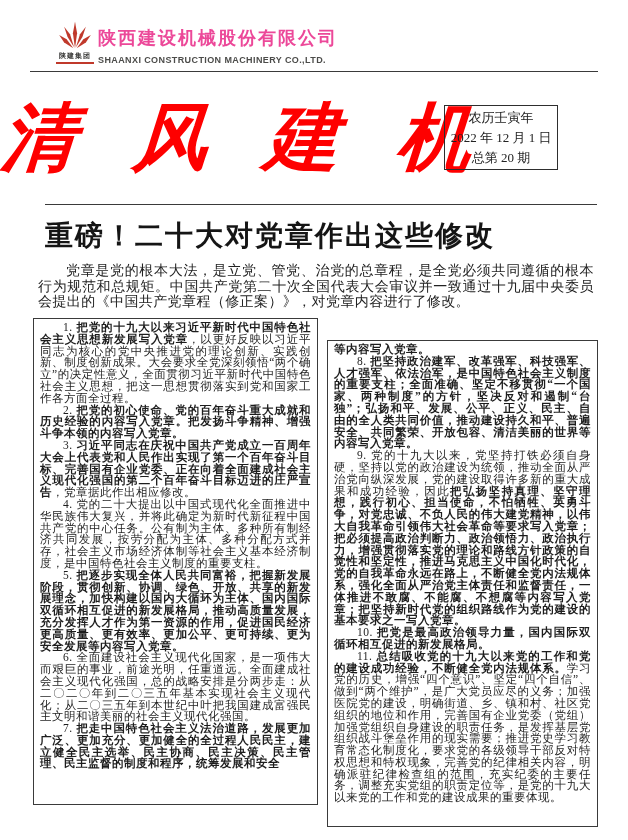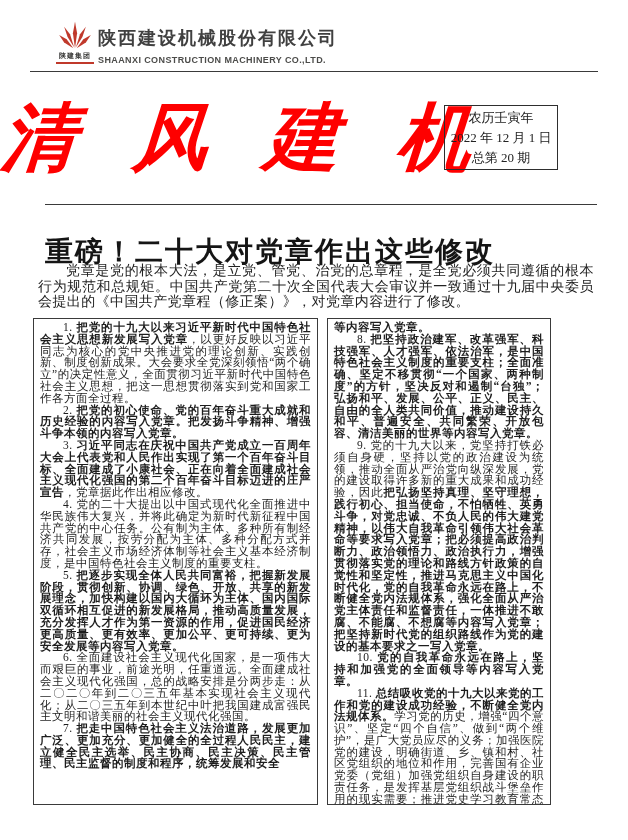--- a/index.html
+++ b/index.html
@@ -9,49 +9,49 @@
     font-family:"Liberation Serif","DejaVu Serif",serif;color:#1c1c1c;
   }
   
   .logo-block{position:absolute;left:56px;top:20px;width:38px;text-align:center;}
   .logo-mark{display:block;margin:0 auto;}
   .logo-caption{font-family:"Liberation Sans","DejaVu Sans",sans-serif;
     font-size:7px;font-weight:bold;color:#3a3a38;letter-spacing:1px;
     border-bottom:2px solid #c0392b;padding-bottom:1px;margin-top:1px;}
   .company{position:absolute;left:98px;top:26px;}
   .company-cn{font-family:"Liberation Sans","DejaVu Sans",sans-serif;
-    font-size:18px;font-weight:bold;color:#404040;letter-spacing:2px;}
+    font-size:18px;font-weight:bold;color:#ec4899;letter-spacing:2px;}
   .company-en{font-family:"Liberation Sans","DejaVu Sans",sans-serif;
     font-size:9px;font-weight:bold;color:#4c4c4a;letter-spacing:0.4px;margin-top:5px;}
   .rule-top{position:absolute;left:30px;top:71px;width:568px;height:0;
     border-top:1.5px solid #3a3a3a;}
   
   .masthead{position:absolute;left:40px;top:84px;width:410px;height:110px;
     display:flex;align-items:center;justify-content:center;}
   .masthead-title{font-family:"DejaVu Serif","Liberation Serif",serif;
     font-size:74px;font-weight:bold;font-style:italic;color:#fe0000;
     letter-spacing:16px;white-space:nowrap;transform:skewX(-4deg);}
   .issue-box{position:absolute;left:444px;top:105px;width:112px;height:63px;
     border:1.5px solid #2e2e2e;display:flex;flex-direction:column;
     justify-content:center;text-align:center;}
   .issue-line{font-size:13px;line-height:20px;color:#222;white-space:nowrap;}
   .rule-mid{position:absolute;left:45px;top:204px;width:552px;height:0;
     border-top:1.5px solid #3a3a3a;}
   
   .headline{position:absolute;left:0;top:217px;width:540px;text-align:center;
     font-family:"Liberation Sans","DejaVu Sans",sans-serif;
-    font-size:28px;font-weight:bold;color:#151515;letter-spacing:2px;margin-top:16px;}
+    font-size:28px;font-weight:bold;color:#151515;letter-spacing:2px;}
   .intro{position:absolute;left:38px;top:263px;width:556px;
     font-size:14px;line-height:15.5px;text-align:justify;text-indent:2em;
     color:#222;letter-spacing:0.4px;}
   .col{position:absolute;top:318px;height:487px;border:1.5px solid #3a3a3a;
     box-sizing:border-box;padding:3px 6px 2px 6px;overflow:hidden;
     text-align:justify;}
   .col-left{left:33px;width:285px;}
-  .col-right{left:327px;width:224px;}
+  .col-right{left:327px;width:271px;margin-top:22px;}
   .item{margin:0;text-indent:2em;font-size:11.5px;line-height:11.8px;
     letter-spacing:0.5px;color:#1d1d1d;}
   .item.cont{text-indent:0;}
   .item .b{font-weight:bold;}
 </style>
 </head>
 <body>
 
 <div class="page">
 
@@ -82,27 +82,27 @@
     <div class="issue-line">总第 20 期</div>
   </div>
   <div class="rule-mid"></div>
 
   <div class="headline">重磅！二十大对党章作出这些修改</div>
   <div class="intro">党章是党的根本大法，是立党、管党、治党的总章程，是全党必须共同遵循的根本行为规范和总规矩。中国共产党第二十次全国代表大会审议并一致通过十九届中央委员会提出的《中国共产党章程（修正案）》，对党章内容进行了修改。</div>
 
   <div class="col col-left">
       <p class="item"><span>1. </span><span class="b">把党的十九大以来习近平新时代中国特色社会主义思想新发展写入党章</span><span>，以更好反映以习近平同志为核心的党中央推进党的理论创新、实践创新、制度创新成果。大会要求全党深刻领悟“两个确立”的决定性意义，全面贯彻习近平新时代中国特色社会主义思想，把这一思想贯彻落实到党和国家工作各方面全过程。</span></p>
       <p class="item"><span>2. </span><span class="b">把党的初心使命、党的百年奋斗重大成就和历史经验的内容写入党章。把发扬斗争精神、增强斗争本领的内容写入党章。</span></p>
-      <p class="item"><span>3. </span><span class="b">习近平同志在庆祝中国共产党成立一百周年大会上代表党和人民作出实现了第一个百年奋斗目标、全面建成了小康社会、正在向着全面建成社会主义现代化强国的第二个百年奋斗目标迈进的庄严宣告</span><span>，党章据此作出相应修改。</span></p>
+      <p class="item"><span>3. </span><span class="b">习近平同志在庆祝中国共产党成立一百周年大会上代表党和人民作出实现了第一个百年奋斗目标、完善国有企业党委、正在向着全面建成社会主义现代化强国的第二个百年奋斗目标迈进的庄严宣告</span><span>，党章据此作出相应修改。</span></p>
       <p class="item"><span>4. </span><span>党的二十大提出以中国式现代化全面推进中华民族伟大复兴，并将此确定为新时代新征程中国共产党的中心任务。公有制为主体、多种所有制经济共同发展，按劳分配为主体、多种分配方式并存，社会主义市场经济体制等社会主义基本经济制度，是中国特色社会主义制度的重要支柱。</span></p>
       <p class="item"><span>5. </span><span class="b">把逐步实现全体人民共同富裕，把握新发展阶段，贯彻创新、协调、绿色、开放、共享的新发展理念，加快构建以国内大循环为主体、国内国际双循环相互促进的新发展格局，推动高质量发展，充分发挥人才作为第一资源的作用，促进国民经济更高质量、更有效率、更加公平、更可持续、更为安全发展等内容写入党章。</span></p>
       <p class="item"><span>6. </span><span>全面建设社会主义现代化国家，是一项伟大而艰巨的事业，前途光明，任重道远。全面建成社会主义现代化强国，总的战略安排是分两步走：从二〇二〇年到二〇三五年基本实现社会主义现代化；从二〇三五年到本世纪中叶把我国建成富强民主文明和谐美丽的社会主义现代化强国。</span></p>
       <p class="item"><span>7. </span><span class="b">把走中国特色社会主义法治道路，发展更加广泛、更加充分、更加健全的全过程人民民主，建立健全民主选举、民主协商、民主决策、民主管理、民主监督的制度和程序，统筹发展和安全</span></p>
     </div>
   <div class="col col-right">
       <p class="item cont"><span class="b">等内容写入党章。</span></p>
       <p class="item"><span>8. </span><span class="b">把坚持政治建军、改革强军、科技强军、人才强军、依法治军，是中国特色社会主义制度的重要支柱；全面准确、坚定不移贯彻“一个国家、两种制度”的方针，坚决反对和遏制“台独”；弘扬和平、发展、公平、正义、民主、自由的全人类共同价值，推动建设持久和平、普遍安全、共同繁荣、开放包容、清洁美丽的世界等内容写入党章。</span></p>
       <p class="item"><span>9. </span><span>党的十九大以来，党坚持打铁必须自身硬，坚持以党的政治建设为统领，推动全面从严治党向纵深发展，党的建设取得许多新的重大成果和成功经验，因此</span><span class="b">把弘扬坚持真理、坚守理想，践行初心、担当使命，不怕牺牲、英勇斗争，对党忠诚、不负人民的伟大建党精神，以伟大自我革命引领伟大社会革命等要求写入党章；把必须提高政治判断力、政治领悟力、政治执行力，增强贯彻落实党的理论和路线方针政策的自觉性和坚定性，推进马克思主义中国化时代化，党的自我革命永远在路上，不断健全党内法规体系，强化全面从严治党主体责任和监督责任，一体推进不敢腐、不能腐、不想腐等内容写入党章；把坚持新时代党的组织路线作为党的建设的基本要求之一写入党章。</span></p>
-      <p class="item"><span>10. </span><span class="b">党的自我革命永远在路上，坚持和加强党的全面领导等内容写入党章。</span></p>
+      <p class="item"><span>10. </span><span class="b">把党是最高政治领导力量，国内国际双循环相互促进的新发展格局。</span></p>
       <p class="item"><span>11. </span><span class="b">总结吸收党的十九大以来党的工作和党的建设成功经验，不断健全党内法规体系。</span><span>学习党的历史，增强“四个意识”、坚定“四个自信”、做到“两个维护”，是广大党员应尽的义务；加强医院党的建设，明确街道、乡、镇和村、社区党组织的地位和作用，完善国有企业党委（党组）加强党组织自身建设的职责任务，是发挥基层党组织战斗堡垒作用的现实需要；推进党史学习教育常态化制度化，要求党的各级领导干部反对特权思想和特权现象，完善党的纪律相关内容，明确派驻纪律检查组的范围，充实纪委的主要任务，调整充实党组的职责定位等，是党的十九大以来党的工作和党的建设成果的重要体现。</span></p>
     </div>
 
 </div>
 
 </body></html>

